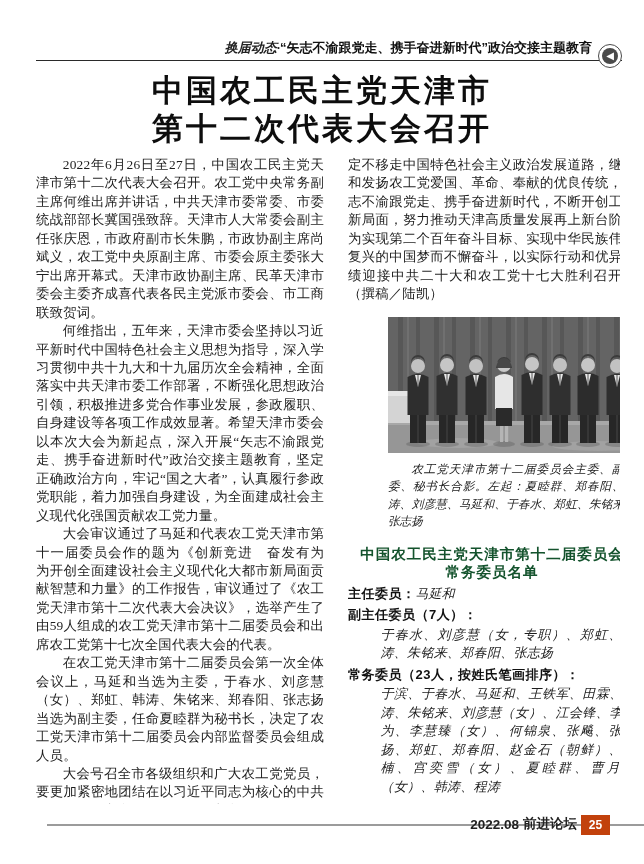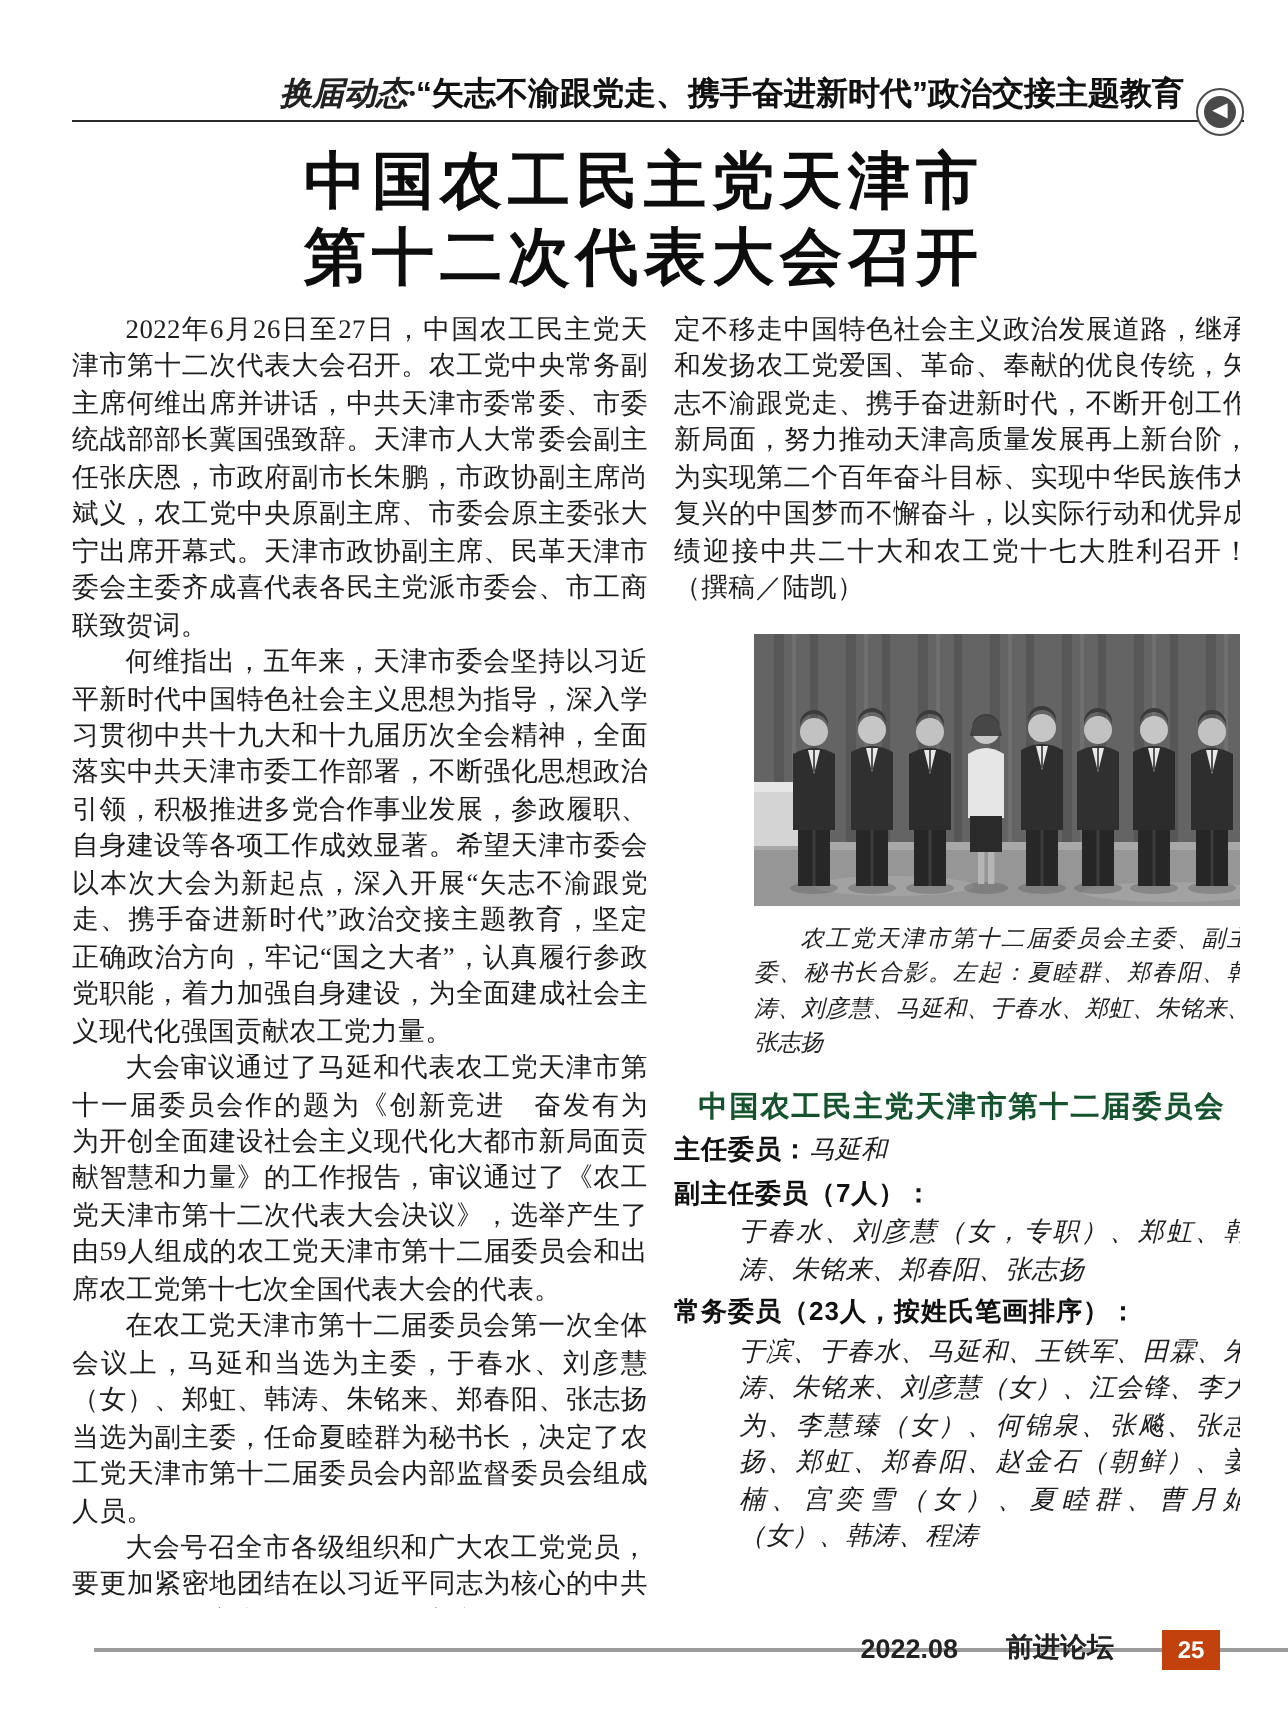--- a/index.html
+++ b/index.html
@@ -13,21 +13,21 @@
     color:#1c1c1c;
   }
   
   .header{
     position:absolute;top:36px;left:36px;right:22px;
     height:24px;
     border-bottom:1.5px solid #2a2a2a;
     display:flex;align-items:flex-end;justify-content:flex-end;
     gap:6px;
   }
-  .header-text{font-size:16px;line-height:16px;white-space:nowrap;padding-bottom:4px;}
+  .header-text{font-size:13px;line-height:16px;white-space:nowrap;padding-bottom:4px;}
   .header-script{font-style:italic;font-weight:bold;color:#222;font-family:"Liberation Serif",serif;}
   .header-topic{font-family:"Liberation Sans","DejaVu Sans",sans-serif;font-weight:bold;color:#111;}
   .header-icon{
     position:relative;width:24px;height:24px;border:1.6px solid #4a4a4a;border-radius:50%;
     box-sizing:border-box;flex:0 0 auto;margin-bottom:-8px;background:#fff;
     display:flex;align-items:center;justify-content:center;
   }
   .header-icon .inner{
     width:16px;height:16px;border-radius:50%;background:#4a4a4a;color:#fff;
     display:flex;align-items:center;justify-content:center;font-size:10px;line-height:1;
@@ -37,21 +37,21 @@
   .title{
     position:absolute;top:72px;left:0;right:0;
     text-align:center;
     font-family:"Liberation Sans","DejaVu Sans",sans-serif;
     font-weight:900;font-size:31px;line-height:38px;letter-spacing:3px;color:#0d0d0d;
   }
   
   .columns{
     position:absolute;top:156px;left:36px;
     width:584px;height:648px;
-    display:flex;gap:13px;overflow:hidden;
+    display:flex;gap:24px;overflow:hidden;
   }
   .col{width:288px;flex:0 0 288px;overflow:hidden;}
   .body-text p{
     margin:0;font-size:13.4px;line-height:18.45px;
     text-align:justify;text-justify:inter-ideograph;
     text-indent:2em;color:#1d1d1d;letter-spacing:0.2px;
   }
   .body-text p.no-indent{text-indent:0;}
   
   .photo-wrap{margin-top:13px;margin-left:40px;}
@@ -73,21 +73,21 @@
   }
   .roster-names-inline{font-style:italic;color:#1d1d1d;}
   .roster-names-block{
     margin:1px 0 0 0;padding-left:2.5em;text-align:justify;
     font-style:italic;color:#1d1d1d;letter-spacing:0.3px;
   }
   
   .footer-rule{position:absolute;left:47px;right:0;top:824px;height:2px;background:#9b9b9b;}
   .footer{
     position:absolute;top:810px;left:0;right:34px;height:24px;
-    display:flex;align-items:center;justify-content:flex-end;gap:24px;
+    display:flex;align-items:center;justify-content:flex-end;gap:4px;
     font-family:"Liberation Sans","DejaVu Sans",sans-serif;font-weight:bold;
   }
   .footer .issue,.footer .magazine{font-size:13.5px;color:#222;position:relative;top:2px;}
   .page-num-box{
     width:29px;height:20px;background:#c2410c;color:#fff;
     display:flex;align-items:center;justify-content:center;
     font-size:12px;position:relative;top:3px;z-index:2;
   }
 </style>
 </head>
@@ -260,20 +260,21 @@
                 <line x1="258" y1="98" x2="258" y2="126" stroke="#3d3d3d" stroke-width="1.5"></line>
             </g>
           </g>
         </svg>
         <div class="caption">农工党天津市第十二届委员会主委、副主委、秘书长合影。左起：夏睦群、郑春阳、韩涛、刘彦慧、马延和、于春水、郑虹、朱铭来、张志扬</div>
       </div>
 
       <div class="roster">
         <div class="roster-title">
           <div>中国农工民主党天津市第十二届委员会</div>
+          <div>常务委员名单</div>
         </div>
 
         <div class="roster-entry">
           <span class="roster-label">主任委员：</span><span class="roster-names-inline">马延和</span>
         </div>
 
         <div class="roster-entry">
           <div class="roster-label">副主任委员（7人）：</div>
           <div class="roster-names-block">于春水、刘彦慧（女，专职）、郑虹、韩涛、朱铭来、郑春阳、张志扬</div>
         </div>

